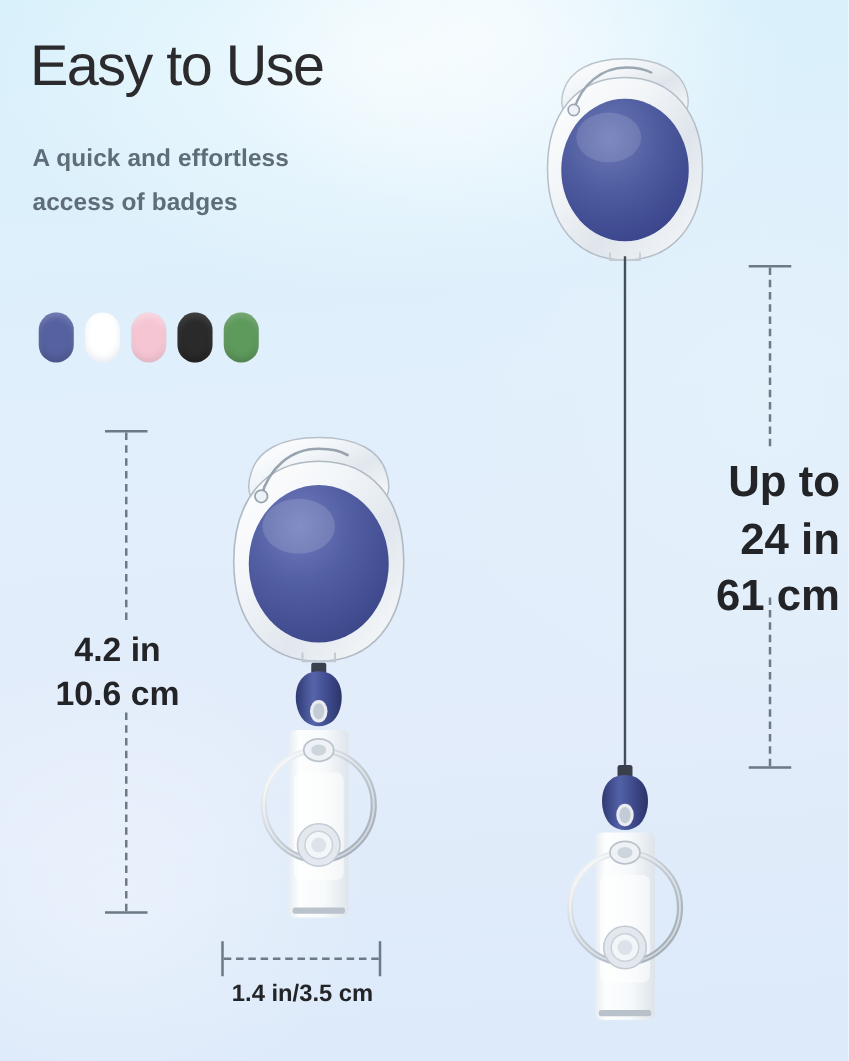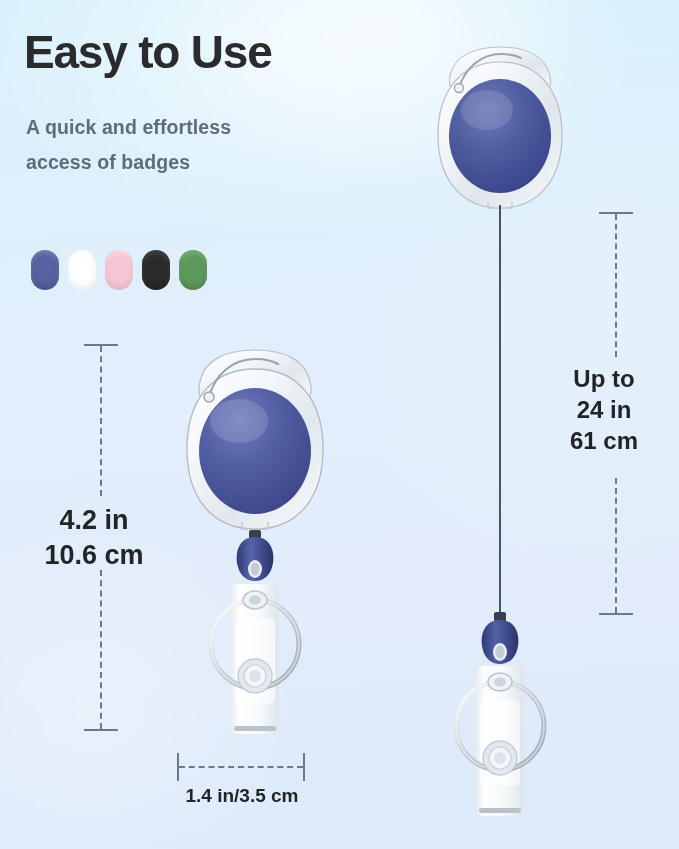--- a/index.html
+++ b/index.html
@@ -28,21 +28,21 @@
     background:radial-gradient(ellipse at 50% 50%, rgba(255,255,255,.55) 0%, rgba(255,255,255,0) 68%);
   }
   .blob-b {
     left:-120px; top:520px; width:420px; height:380px;
     background:radial-gradient(ellipse at 50% 50%, rgba(255,255,255,.30) 0%, rgba(255,255,255,0) 70%);
   }
 
   
   #title {
     position:absolute; left:24px; top:29px;
-    font-size:46px; font-weight:bold;
+    font-size:46px; font-weight:normal;
     letter-spacing:-1.2px;
     color:#2b2b2d;
     line-height:1;
     white-space:nowrap;
   }
   #subtitle {
     position:absolute; left:26px; top:110px;
     width:280px;
     font-size:19.5px;
     font-weight:700;
@@ -84,21 +84,21 @@
 
   .dim-label {
     position:absolute;
     font-weight:bold;
     color:#232427;
     text-align:center;
     line-height:1.30;
     white-space:nowrap;
   }
   #label-height { left:24px; top:503px; width:140px; font-size:27px; }
-  #label-length { left:548px; top:363px; width:112px; font-size:24px; }
+  #label-length { left:560px; top:363px; width:112px; font-size:35px;text-align:right; }
   #label-width  { left:152px; top:784px; width:180px; font-size:19px; }
 
   
   .reel { position:absolute; }
 
   .cord {
     position:absolute;
     width:2px;
     background:linear-gradient(to right,#5d6b77 0%, #2f3a44 45%, #66737e 100%);
   }

